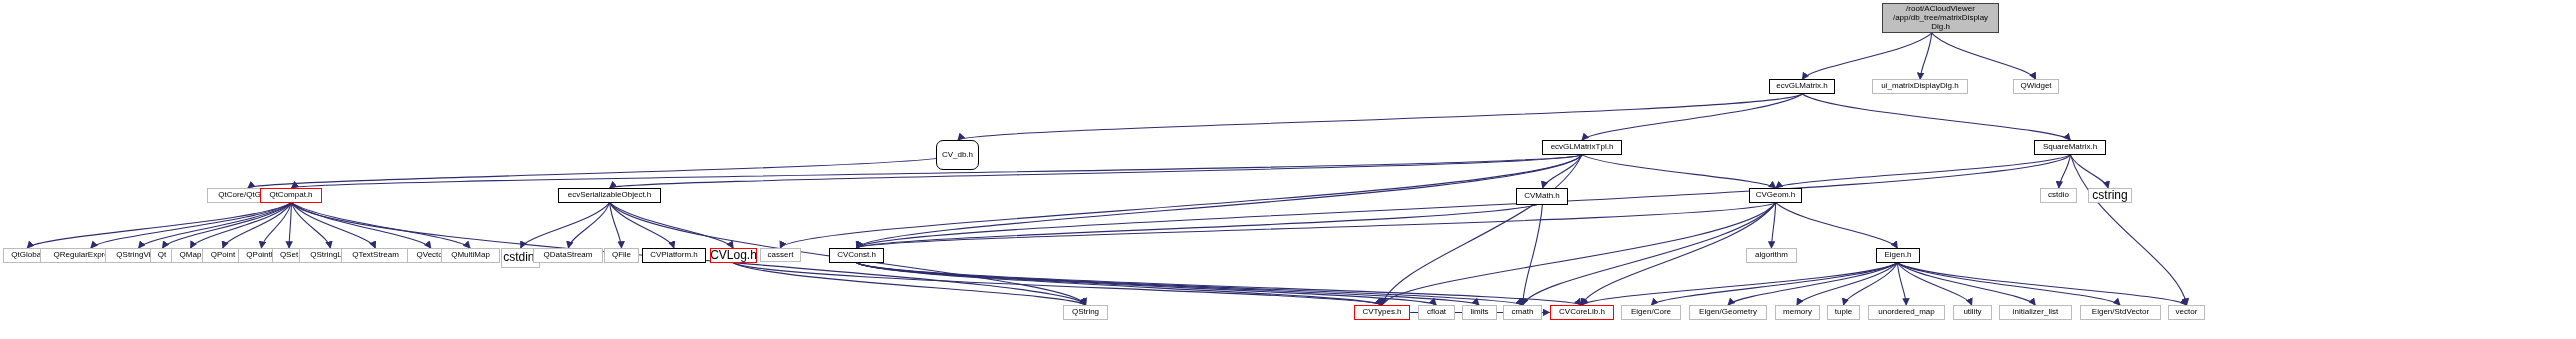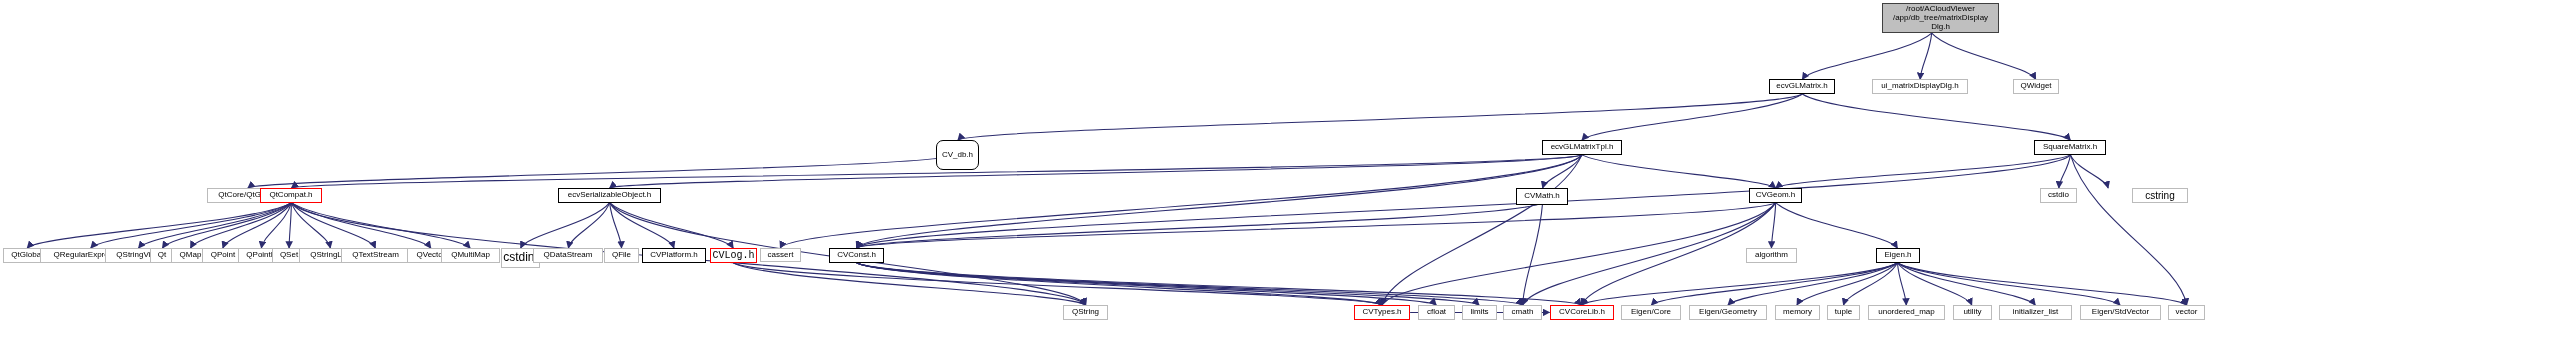--- a/index.html
+++ b/index.html
@@ -132,38 +132,38 @@
       <div class="node plain" style="left: 2013px; top: 79px; width: 46px; height: 14.6px; font-size: 8px;">QWidget</div>
       <div class="node solid" style="left: 936px; top: 140px; width: 43px; height: 30px; font-size: 8px; border-radius: 7px;">CV_db.h</div>
       <div class="node solid" style="left: 1542px; top: 140px; width: 80px; height: 14.6px; font-size: 8px;">ecvGLMatrixTpl.h</div>
       <div class="node solid" style="left: 2034px; top: 140px; width: 72px; height: 14.6px; font-size: 8px;">SquareMatrix.h</div>
       <div class="node plain" style="left: 207px; top: 188px; width: 82px; height: 14.6px; font-size: 8px;">QtCore/QtGlobal</div>
       <div class="node red" style="left: 260px; top: 188px; width: 62px; height: 14.6px; font-size: 8px;">QtCompat.h</div>
       <div class="node solid" style="left: 558px; top: 188px; width: 103px; height: 14.6px; font-size: 8px;">ecvSerializableObject.h</div>
       <div class="node solid" style="left: 1516px; top: 188px; width: 52px; height: 17px; font-size: 8px;">CVMath.h</div>
       <div class="node solid" style="left: 1749px; top: 188px; width: 53px; height: 14.6px; font-size: 8px;">CVGeom.h</div>
       <div class="node plain" style="left: 2040px; top: 188px; width: 37px; height: 14.6px; font-size: 8px;">cstdio</div>
-      <div class="node plain" style="left: 2088px; top: 188px; width: 56px; height: 14.6px; font-size: 10px; margin-left: 44px;">cstring</div>
+      <div class="node plain" style="left: 2088px; top: 188px; width: 44px; height: 14.6px; font-size: 12px;">cstring</div>
       <div class="node plain" style="left: 3.1px; top: 248px; width: 48px; height: 14.6px; font-size: 8px;">QtGlobal</div>
       <div class="node plain" style="left: 40px; top: 248px; width: 101px; height: 14.6px; font-size: 8px;">QRegularExpression</div>
       <div class="node plain" style="left: 105px; top: 248px; width: 67px; height: 14.6px; font-size: 8px;">QStringView</div>
       <div class="node plain" style="left: 150px; top: 248px; width: 24px; height: 14.6px; font-size: 8px;">Qt</div>
       <div class="node plain" style="left: 171px; top: 248px; width: 39px; height: 14.6px; font-size: 8px;">QMap</div>
       <div class="node plain" style="left: 202px; top: 248px; width: 42px; height: 14.6px; font-size: 8px;">QPoint</div>
       <div class="node plain" style="left: 238px; top: 248px; width: 46px; height: 14.6px; font-size: 8px;">QPointF</div>
       <div class="node plain" style="left: 272px; top: 248px; width: 34px; height: 14.6px; font-size: 8px;">QSet</div>
       <div class="node plain" style="left: 299px; top: 248px; width: 62px; height: 14.6px; font-size: 8px;">QStringList</div>
       <div class="node plain" style="left: 341px; top: 248px; width: 69px; height: 14.6px; font-size: 8px;">QTextStream</div>
       <div class="node plain" style="left: 407px; top: 248px; width: 48px; height: 14.6px; font-size: 8px;">QVector</div>
       <div class="node plain" style="left: 441px; top: 248px; width: 59px; height: 14.6px; font-size: 8px;">QMultiMap</div>
       <div class="node plain" style="left: 501px; top: 248px; width: 39px; height: 20px; font-size: 12px;">cstdint</div>
       <div class="node plain" style="left: 533px; top: 248px; width: 70px; height: 14.6px; font-size: 8px;">QDataStream</div>
       <div class="node plain" style="left: 604px; top: 248px; width: 35px; height: 14.6px; font-size: 8px;">QFile</div>
       <div class="node solid" style="left: 642px; top: 248px; width: 64px; height: 14.6px; font-size: 8px;">CVPlatform.h</div>
-      <div class="node red" style="left: 710px; top: 248px; width: 47px; height: 14.6px; font-size: 10px; font-family: Liberation Mono, monospace;">CVLog.h</div>
+      <div class="node red" style="left: 710px; top: 248px; width: 47px; height: 14.6px; font-size: 12px;">CVLog.h</div>
       <div class="node plain" style="left: 760px; top: 248px; width: 41px; height: 14px; font-size: 8px;">cassert</div>
       <div class="node solid" style="left: 829px; top: 248px; width: 55px; height: 14.6px; font-size: 8px;">CVConst.h</div>
       <div class="node plain" style="left: 1746px; top: 248px; width: 51px; height: 14.6px; font-size: 8px;">algorithm</div>
       <div class="node solid" style="left: 1876px; top: 248px; width: 44px; height: 14.6px; font-size: 8px;">Eigen.h</div>
       <div class="node plain" style="left: 1063px; top: 305px; width: 45px; height: 14.6px; font-size: 8px;">QString</div>
       <div class="node red" style="left: 1354px; top: 305px; width: 56px; height: 14.6px; font-size: 8px;">CVTypes.h</div>
       <div class="node plain" style="left: 1418px; top: 305px; width: 37px; height: 14.6px; font-size: 8px;">cfloat</div>
       <div class="node plain" style="left: 1462px; top: 305px; width: 35px; height: 14.6px; font-size: 8px;">limits</div>
       <div class="node plain" style="left: 1503px; top: 305px; width: 39px; height: 14.6px; font-size: 8px;">cmath</div>
       <div class="node red" style="left: 1550px; top: 305px; width: 64px; height: 14.6px; font-size: 8px;">CVCoreLib.h</div>

